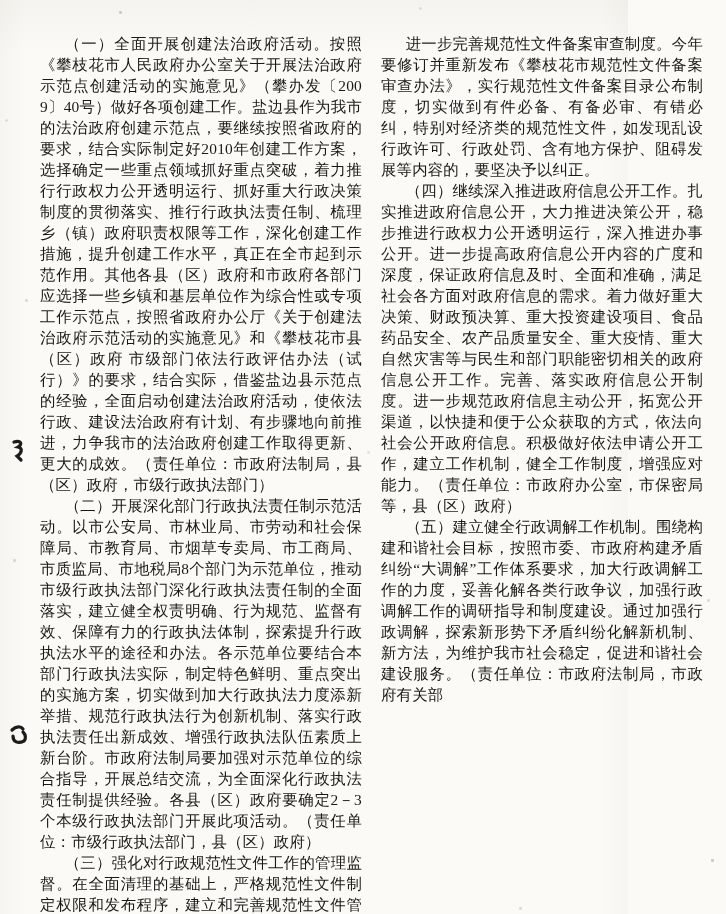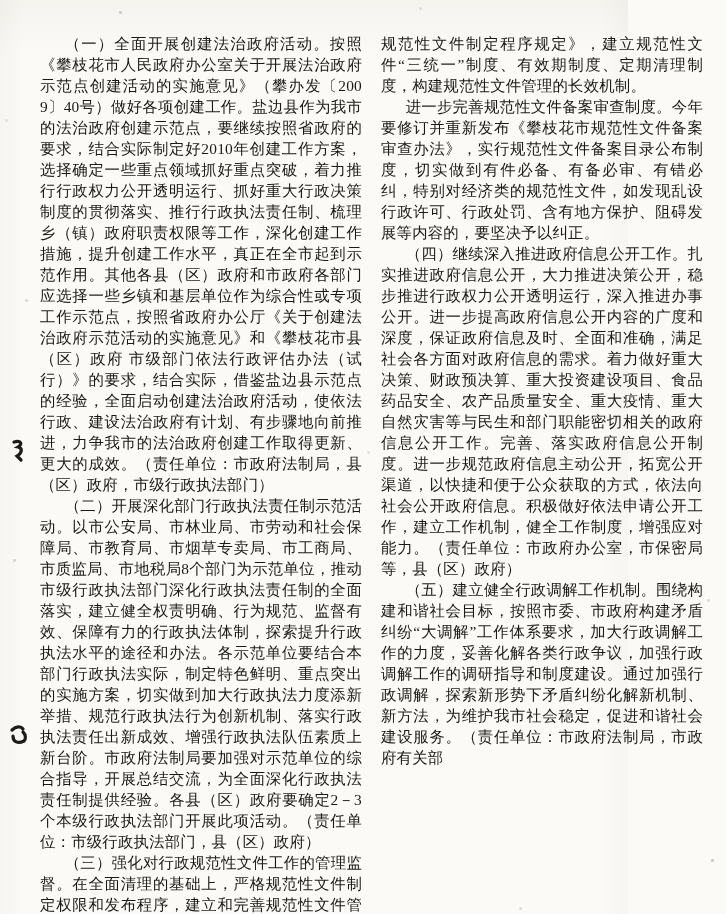--- a/index.html
+++ b/index.html
@@ -97,20 +97,19 @@
     <path d="M4 8 C 8 4, 13 4, 15 7 M5 14 C 5 20, 10 22, 16 19 C 18 17, 18 13, 15 10"></path>
   </svg>
 
   <div class="columns">
     <div class="col">
         <p class="para indent" style="color: rgb(25, 25, 23);">（一）全面开展创建法治政府活动。按照《攀枝花市人民政府办公室关于开展法治政府示范点创建活动的实施意见》（攀办发〔2009〕40号）做好各项创建工作。盐边县作为我市的法治政府创建示范点，要继续按照省政府的要求，结合实际制定好2010年创建工作方案，选择确定一些重点领域抓好重点突破，着力推行行政权力公开透明运行、抓好重大行政决策制度的贯彻落实、推行行政执法责任制、梳理乡（镇）政府职责权限等工作，深化创建工作措施，提升创建工作水平，真正在全市起到示范作用。其他各县（区）政府和市政府各部门应选择一些乡镇和基层单位作为综合性或专项工作示范点，按照省政府办公厅《关于创建法治政府示范活动的实施意见》和《攀枝花市县（区）政府 市级部门依法行政评估办法（试行）》的要求，结合实际，借鉴盐边县示范点的经验，全面启动创建法治政府活动，使依法行政、建设法治政府有计划、有步骤地向前推进，力争我市的法治政府创建工作取得更新、更大的成效。（责任单位：市政府法制局，县（区）政府，市级行政执法部门）</p>
         <p class="para indent" style="color: rgb(25, 25, 23);">（二）开展深化部门行政执法责任制示范活动。以市公安局、市林业局、市劳动和社会保障局、市教育局、市烟草专卖局、市工商局、市质监局、市地税局8个部门为示范单位，推动市级行政执法部门深化行政执法责任制的全面落实，建立健全权责明确、行为规范、监督有效、保障有力的行政执法体制，探索提升行政执法水平的途径和办法。各示范单位要结合本部门行政执法实际，制定特色鲜明、重点突出的实施方案，切实做到加大行政执法力度添新举措、规范行政执法行为创新机制、落实行政执法责任出新成效、增强行政执法队伍素质上新台阶。市政府法制局要加强对示范单位的综合指导，开展总结交流，为全面深化行政执法责任制提供经验。各县（区）政府要确定2－3个本级行政执法部门开展此项活动。（责任单位：市级行政执法部门，县（区）政府）</p>
         <p class="para indent" style="color: rgb(25, 25, 23);">（三）强化对行政规范性文件工作的管理监督。在全面清理的基础上，严格规范性文件制定权限和发布程序，建立和完善规范性文件管理制度。今年要修订并重新发布《攀枝花市人民政府</p>
       </div>
     <div class="col">
-        <p class="para" style="color: rgb(25, 25, 23);">规范性文件制定程序规定》，建立规范性文件“三统一”制度、有效期制度、定期清理制度，构建规范性文件管理的长效机制。</p>
         <p class="para indent" style="color: rgb(25, 25, 23);">进一步完善规范性文件备案审查制度。今年要修订并重新发布《攀枝花市规范性文件备案审查办法》，实行规范性文件备案目录公布制度，切实做到有件必备、有备必审、有错必纠，特别对经济类的规范性文件，如发现乱设行政许可、行政处罚、含有地方保护、阻碍发展等内容的，要坚决予以纠正。</p>
         <p class="para indent" style="color: rgb(25, 25, 23);">（四）继续深入推进政府信息公开工作。扎实推进政府信息公开，大力推进决策公开，稳步推进行政权力公开透明运行，深入推进办事公开。进一步提高政府信息公开内容的广度和深度，保证政府信息及时、全面和准确，满足社会各方面对政府信息的需求。着力做好重大决策、财政预决算、重大投资建设项目、食品药品安全、农产品质量安全、重大疫情、重大自然灾害等与民生和部门职能密切相关的政府信息公开工作。完善、落实政府信息公开制度。进一步规范政府信息主动公开，拓宽公开渠道，以快捷和便于公众获取的方式，依法向社会公开政府信息。积极做好依法申请公开工作，建立工作机制，健全工作制度，增强应对能力。（责任单位：市政府办公室，市保密局等，县（区）政府）</p>
         <p class="para indent" style="color: rgb(25, 25, 23);">（五）建立健全行政调解工作机制。围绕构建和谐社会目标，按照市委、市政府构建矛盾纠纷“大调解”工作体系要求，加大行政调解工作的力度，妥善化解各类行政争议，加强行政调解工作的调研指导和制度建设。通过加强行政调解，探索新形势下矛盾纠纷化解新机制、新方法，为维护我市社会稳定，促进和谐社会建设服务。（责任单位：市政府法制局，市政府有关部</p>
       </div>
   </div>
 
 </div>
 
 </body></html>

